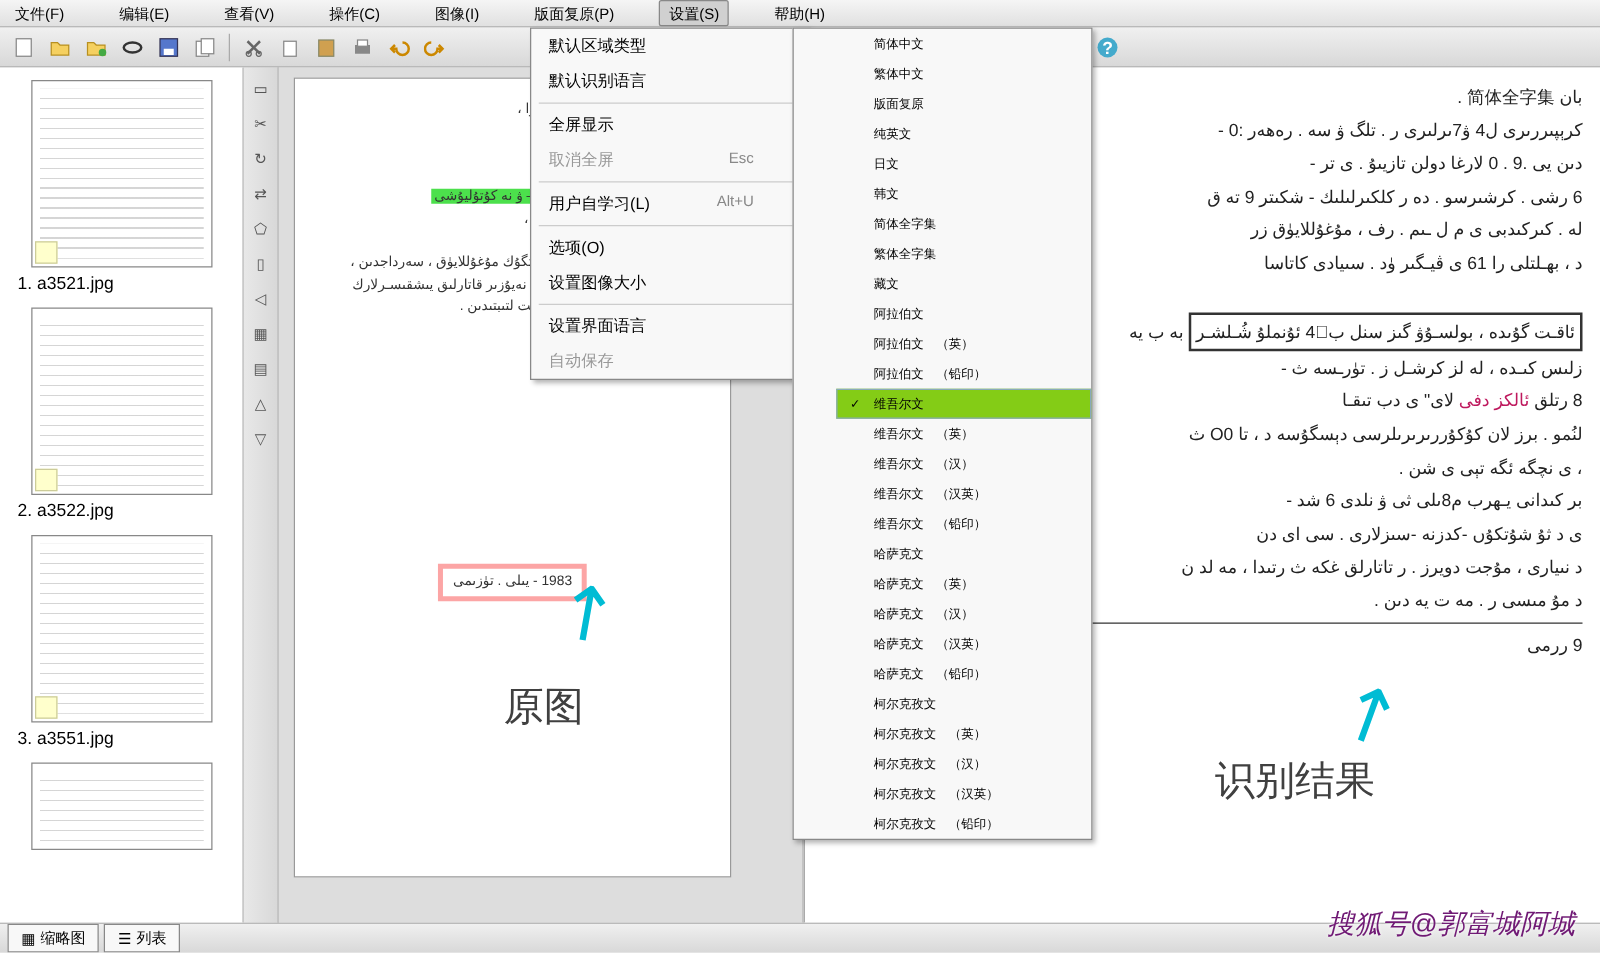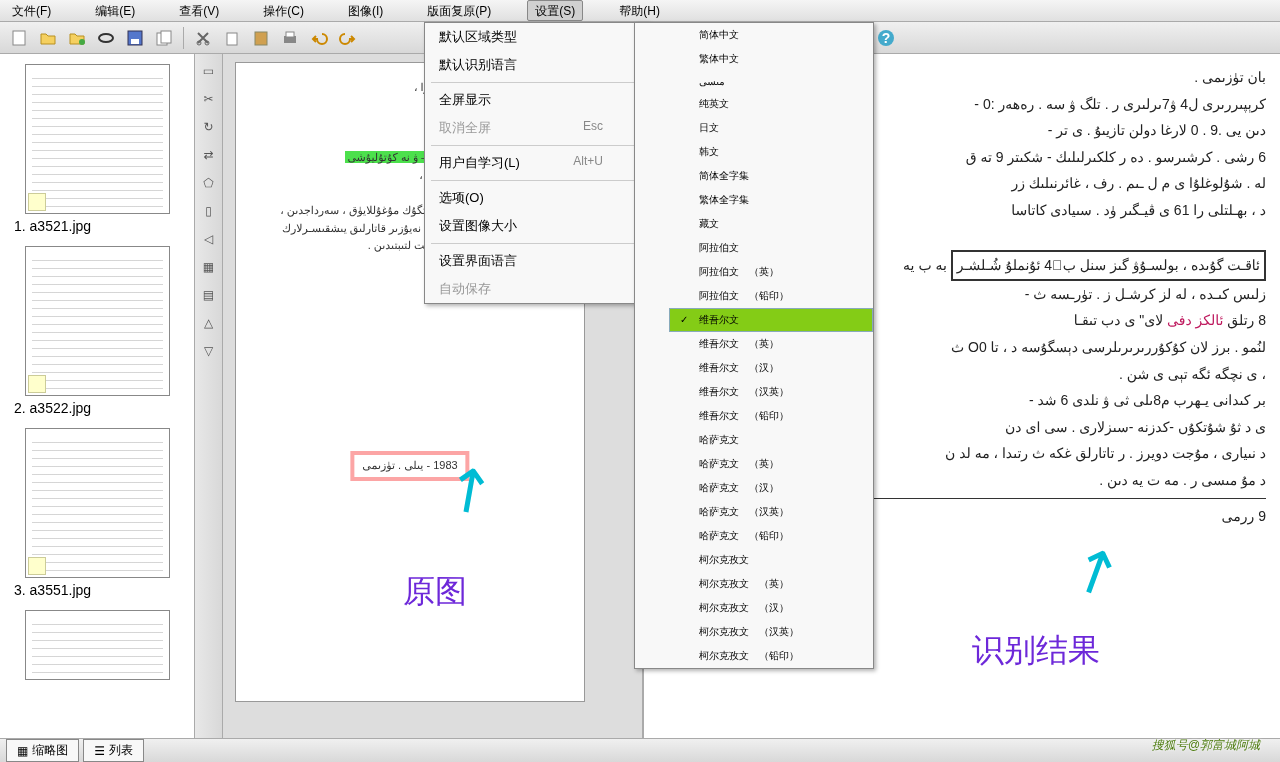--- a/index.html
+++ b/index.html
@@ -18,37 +18,37 @@
 .thumb-img::before { content: ""; position: absolute; inset: 6px; background: repeating-linear-gradient(0deg, #888 0, #888 1px, transparent 1px, transparent 8px); opacity: 0.35; }
 .thumb-badge { position: absolute; bottom: 2px; left: 2px; width: 18px; height: 18px; background: #ffc; border: 1px solid #cc9; }
 .thumb-label { font-size: 14px; padding-left: 6px; }
 .vtools { width: 28px; background: linear-gradient(90deg,#e8e8e8,#d8d8d8); border-right: 1px solid #aaa; display: flex; flex-direction: column; align-items: center; padding-top: 6px; gap: 6px; }
 .vbtn { width: 22px; height: 22px; display: flex; align-items: center; justify-content: center; cursor: pointer; color: #555; }
 .midpane { flex: 0 0 420px; background: #ddd; border-right: 1px solid #aaa; overflow: hidden; position: relative; }
 .doc-page { margin: 8px 12px; background: #fff; border: 1px solid #999; width: 350px; height: 640px; padding: 16px 12px; font-size: 11px; line-height: 1.6; direction: rtl; overflow: hidden; position: relative; color: #333; }
 .doc-page .hl { background: #4ce04c; padding: 0 2px; }
 .doc-page .box1983 { position: absolute; bottom: 220px; left: 50%; transform: translateX(-50%); border: 4px solid #fca5a5; padding: 2px 8px; font-size: 11px; }
 .arrow-cyan { position: absolute; font-size: 60px; color: #00bcd4; pointer-events: none; }
-.big-red { position: absolute; color: #6d28d9; font-size: 32px; font-weight: 500; pointer-events: none; margin-top: 26px; }
+.big-red { position: absolute; color: #404040; font-size: 32px; font-weight: 500; pointer-events: none; }
 .dropdown { position: absolute; top: 22px; left: 424px; width: 225px; background: #f8f8f8; border: 1px solid #888; box-shadow: 2px 2px 4px rgba(0,0,0,.3); z-index: 100; }
 .dd-item { padding: 5px 28px 5px 14px; font-size: 13px; cursor: default; position: relative; }
 .dd-item.sub::after { content: "▸"; position: absolute; right: 8px; top: 5px; font-size: 11px; color: #555; }
 .dd-item.disabled { color: #999; }
 .dd-item .short { position: absolute; right: 45px; color: #888; font-size: 12px; }
 .dd-sep { height: 1px; background: #ccc; margin: 3px 6px; }
 .submenu { position: absolute; top: 22px; left: 634px; width: 240px; background: #f8f8f8; border: 1px solid #888; box-shadow: 2px 2px 4px rgba(0,0,0,.3); z-index: 101; max-height: 720px; overflow: visible; }
 .sm-item { padding: 5px 14px 5px 30px; font-size: 10px; cursor: default; position: relative; margin-left: 34px; }
 .sm-item.checked::before { content: "✓"; position: absolute; left: 10px; top: 5px; }
 .sm-item.hover { background: #84cc16; border: 1px solid #8ab; padding: 4px 13px 4px 29px; }
 .rightpane { flex: 1; background: #fff; border-left: 1px solid #aaa; padding: 10px 14px; direction: rtl; font-size: 14px; line-height: 1.9; overflow: hidden; position: relative; color: #222; }
 .rightpane .hl-box { border: 2px solid #333; padding: 0 4px; display: inline-block; }
 .rightpane .red-inline { color: #be185d; }
 .statusbar { height: 24px; background: linear-gradient(#f0f0f0,#d8d8d8); border-top: 1px solid #aaa; display: flex; align-items: center; padding: 0 6px; }
 .status-tab { padding: 2px 10px; border: 1px solid #888; background: #f8f8f8; margin-right: 4px; font-size: 12px; display: flex; align-items: center; gap: 4px; }
-.footer-txt { position: absolute; bottom: 8px; right: 20px; font-size: 12px; color: #4d7c0f; font-style: italic; z-index: 200; text-shadow: 0 0 3px #fff; margin-top: 37px; }
+.footer-txt { position: absolute; bottom: 8px; right: 20px; font-size: 22px; color: #701a75; font-style: italic; z-index: 200; text-shadow: 0 0 3px #fff; margin-top: 37px; }
 svg { display: block; }
 </style>
 </head>
 <body>
 
 <div class="menubar">
   <div class="item">文件(F)</div>
   <div class="item">编辑(E)</div>
   <div class="item">查看(V)</div>
   <div class="item">操作(C)</div>
@@ -231,25 +231,25 @@
       <p>بوليۇالار يمنان نەسىن لنگىللا يەئۇتگۇك مۇغۇللايۈق ، سەرداجدىن ،</p>
       <p>زۈبمار ، لىرنىر نىشارى ، مـومـىت نەيۇزىر قاتارلىق يىشقىسـرلارك</p>
       <p>كىن كۈۋقلىندىن مىي قىسى روھىيت لتىبتىدىن .</p>
       <div class="box1983">1983 - يىلى . تۈزىمى</div>
     </div>
     <div class="arrow-cyan" style="top:400px;left:220px;transform:rotate(-35deg)">↗</div>
     <div class="big-red" style="top:490px;left:180px">原图</div>
   </div>
 
   <div class="rightpane">
-    <p>بان تۈزىمى .</p>
+    <p>بان 简体全字集 .</p>
     <p>كرېپىررىرى ل4 ۋ7ىرلىرى ر . تلگ ۋ سە . رەھەر :0 -</p>
     <p>دىن يى .9 . 0 لارغا دولن تازيىۇ . ی تر -</p>
     <p>6 رشی . كرشىرسو . دە ر كلكىرلىلىك - شكىتر 9 تە ق</p>
-    <p>لە . شۇلوغلۇا ی م ل ـىم . رف ، غائرنىلىك زر</p>
+    <p>لە . كىركىدبى ی م ل ـىم . رف ، مۇغۇللايۈق زر</p>
     <p>د ، بهـلتلی را 61 ی ڨيـگىر ۈد . سىيادی كاتاسا</p>
     <br>
     <p><span class="hl-box">ئاقـت گۇىدە ، بولسـۇۋ گىز سنل ب4ُ ئۇنملۇ شُـلشـر</span> به ب يه </p>
     <p>زلىس كىـدە ، له لز كرشـل ز . تۈرـسە ث -</p>
     <p><span>8 رتلق </span><span class="red-inline">ئالكز دفی</span><span> لای" ی دب تىقـا</span></p>
     <p>لنُمو . برز لان كۇكۇررىرىرىلرسی دېسگۇسه د ، تا O0 ث</p>
     <p>، ی نچگە ئگە تېی ی شن .</p>
     <p>بر كىدانی يـهرب م8ىلی ثی ۋ نلدی 6 شد -</p>
     <p>ی د ثۇ شۇتكۇں -كدزنە -سىزلارى . سى ای دن</p>
     <p>د نىيارى ، مۇجت دويرز . ر تاتارلق غكە ث رتىدا ، مە لد ن</p>
@@ -273,21 +273,21 @@
   <div class="dd-item">选项(O)</div>
   <div class="dd-item">设置图像大小</div>
   <div class="dd-sep"></div>
   <div class="dd-item sub">设置界面语言</div>
   <div class="dd-item disabled">自动保存</div>
 </div>
 
 <div class="submenu" id="submenu">
     <div class="sm-item">简体中文</div>
     <div class="sm-item">繁体中文</div>
-    <div class="sm-item">مىسی</div>
+    <div class="sm-item">版面复原</div>
     <div class="sm-item">纯英文</div>
     <div class="sm-item">日文</div>
     <div class="sm-item">韩文</div>
     <div class="sm-item">简体全字集</div>
     <div class="sm-item">繁体全字集</div>
     <div class="sm-item">藏文</div>
     <div class="sm-item">阿拉伯文</div>
     <div class="sm-item">阿拉伯文　（英）</div>
     <div class="sm-item">阿拉伯文　（铅印）</div>
     <div class="sm-item checked hover">维吾尔文</div>

